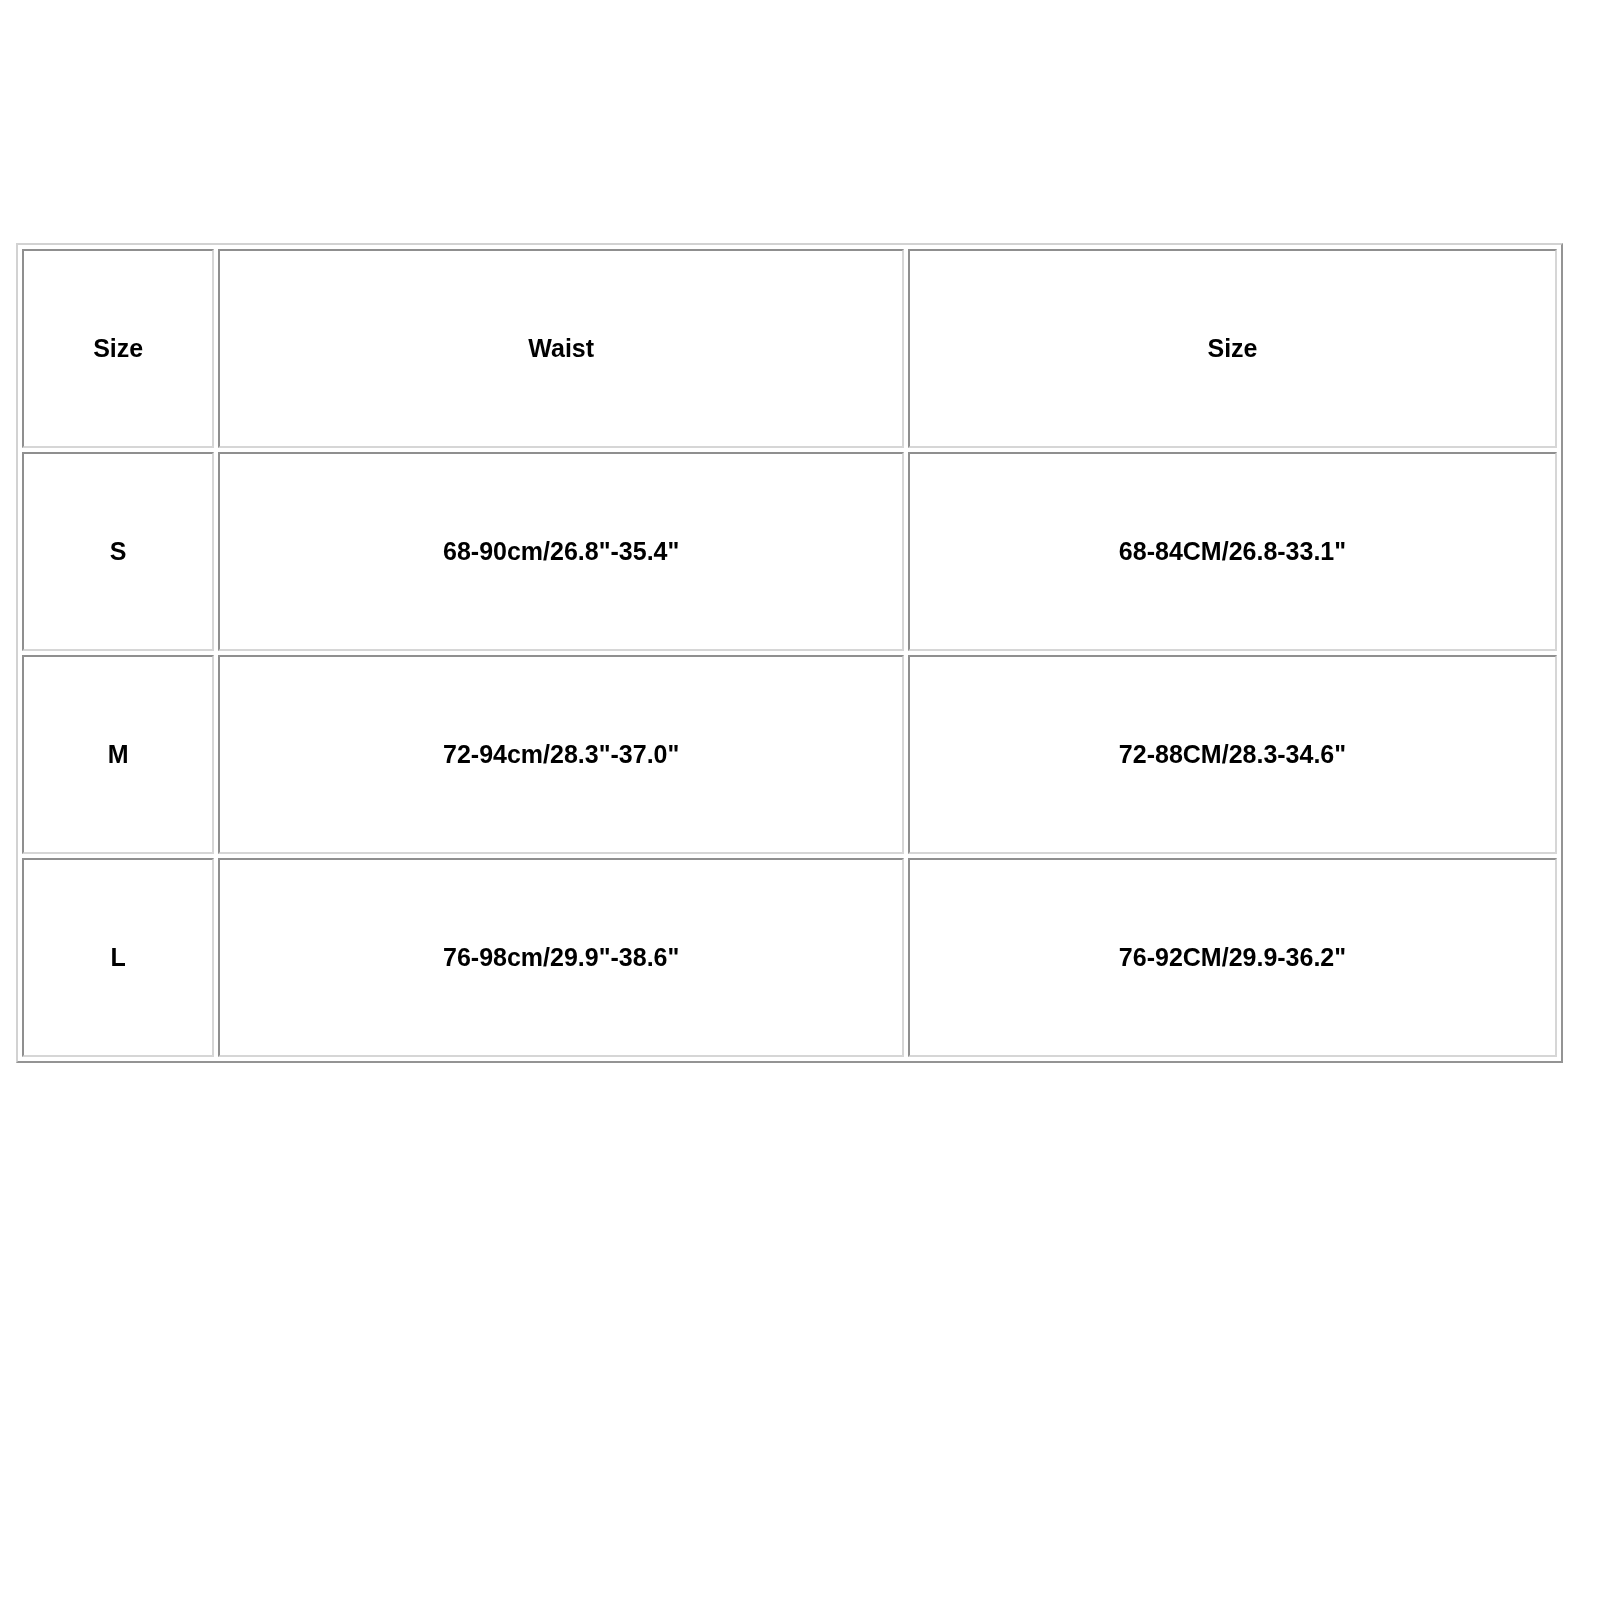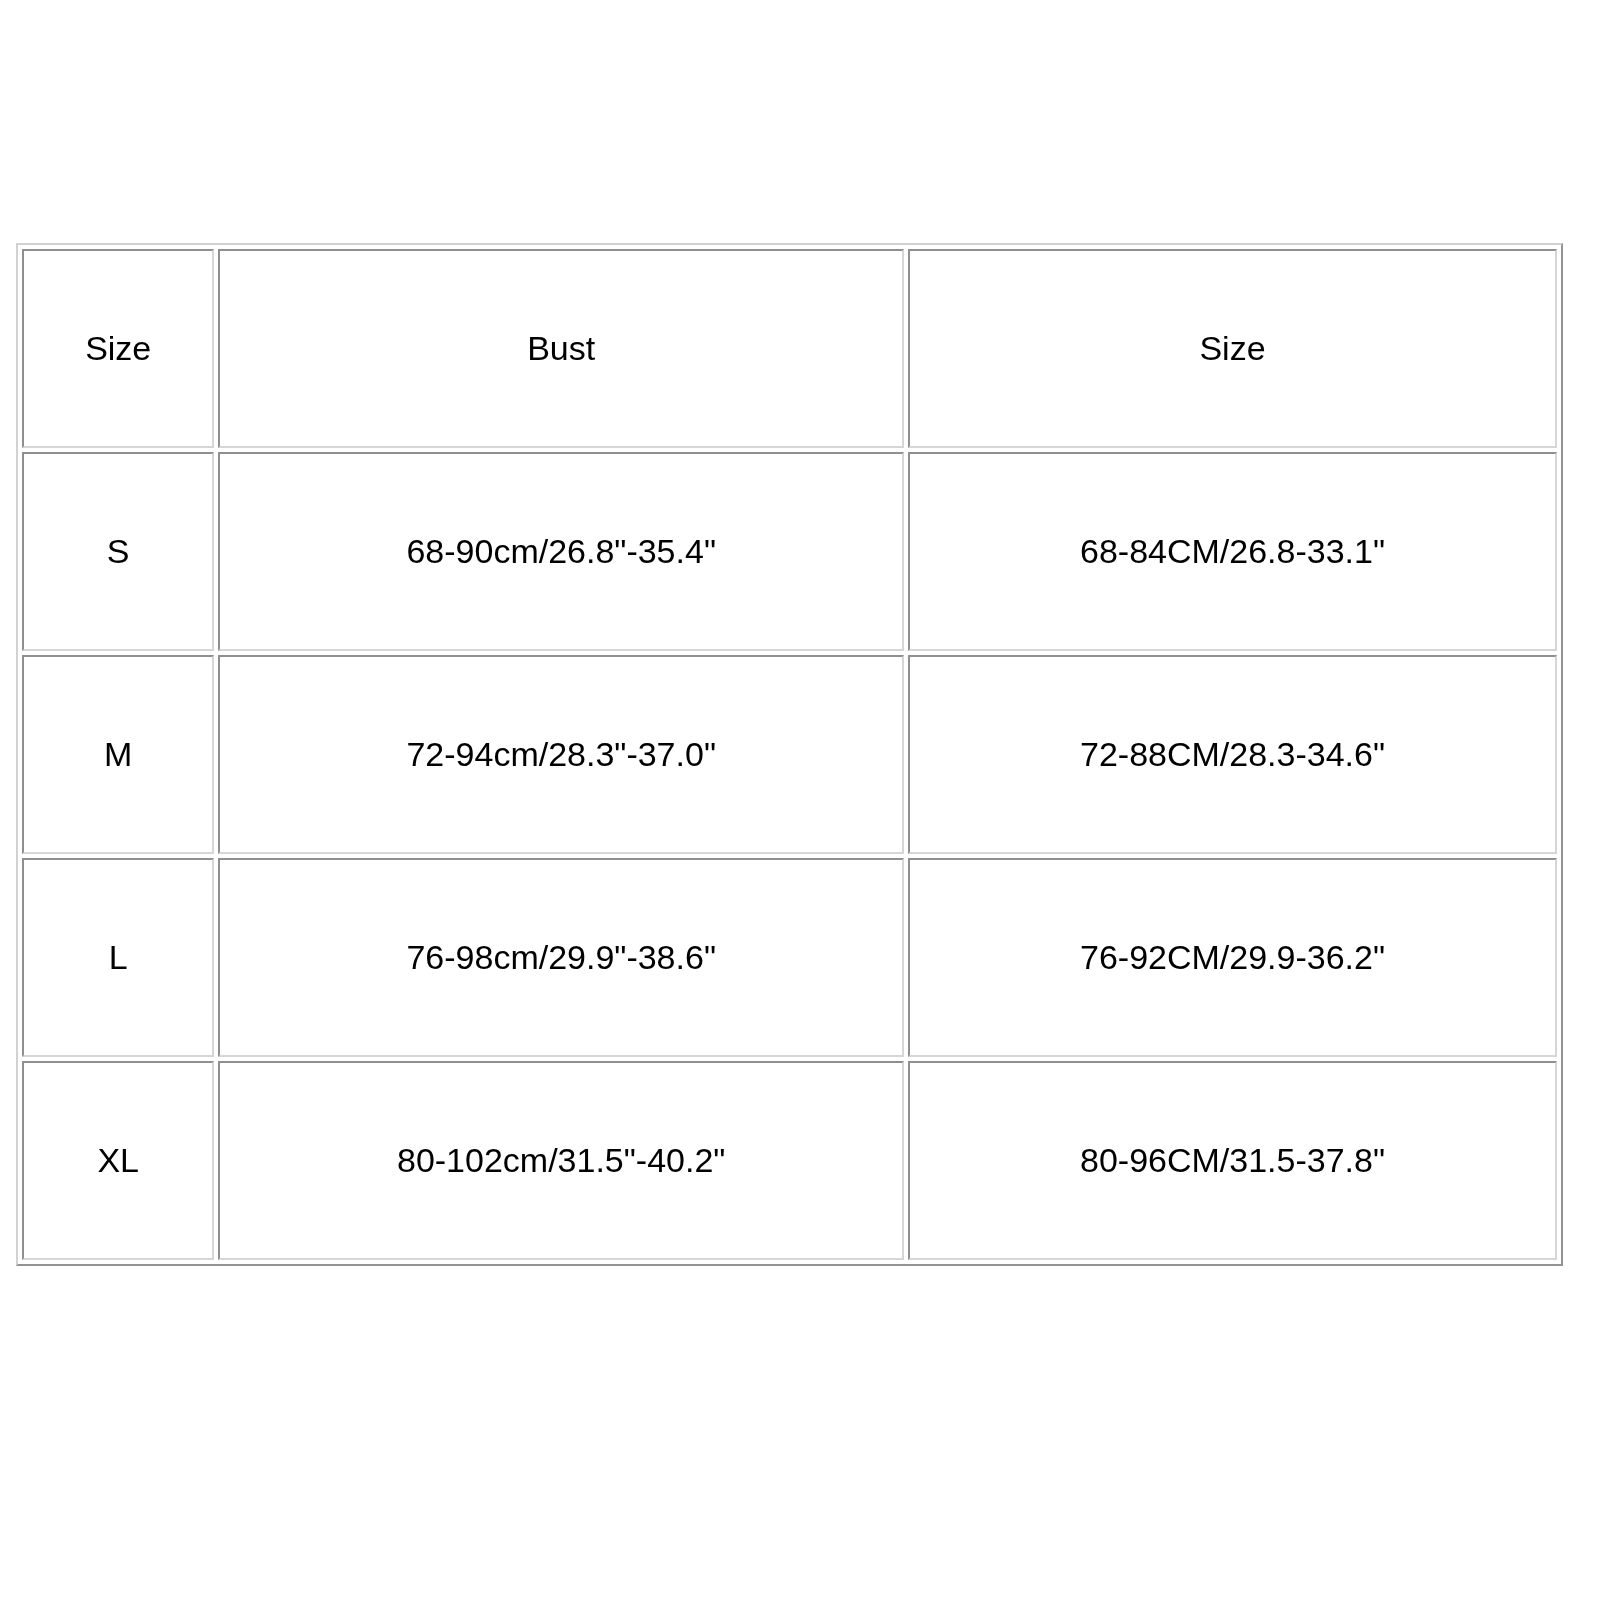--- a/index.html
+++ b/index.html
@@ -30,22 +30,22 @@
     border-color: #d2d2d2 #949494 #949494 #d2d2d2;
   }
   table.size-chart td {
     height: 193px;
     border: 2px solid;
     
     border-color: #8f8f8f #d6d6d6 #d6d6d6 #8f8f8f;
     background: #ffffff;
     text-align: center;
     vertical-align: middle;
-    font-weight: normal;
-    font-size: 34px;
+    font-weight: bold;
+    font-size: 25px;
     color: #000000;
     overflow: hidden;
     white-space: nowrap;
   }
   col.c-size  { width: 12.6%; }
   col.c-bust  { width: 44.9%; }
   col.c-waist { width: 42.5%; }
 </style>
 </head>
 <body>
@@ -53,38 +53,33 @@
 <div class="chart-wrap">
   <table class="size-chart">
     <colgroup>
       <col class="c-size">
       <col class="c-bust">
       <col class="c-waist">
     </colgroup>
     <tbody>
       <tr>
         <td>Size</td>
-        <td>Bust</td>
+        <td>Waist</td>
         <td>Size</td>
       </tr>
       <tr>
         <td>S</td>
         <td>68-90cm/26.8"-35.4"</td>
         <td>68-84CM/26.8-33.1"</td>
       </tr>
       <tr>
         <td>M</td>
         <td>72-94cm/28.3"-37.0"</td>
         <td>72-88CM/28.3-34.6"</td>
       </tr>
       <tr>
         <td>L</td>
         <td>76-98cm/29.9"-38.6"</td>
         <td>76-92CM/29.9-36.2"</td>
       </tr>
-      <tr>
-        <td>XL</td>
-        <td>80-102cm/31.5"-40.2"</td>
-        <td>80-96CM/31.5-37.8"</td>
-      </tr>
     </tbody>
   </table>
 </div>
 
 </body></html>

